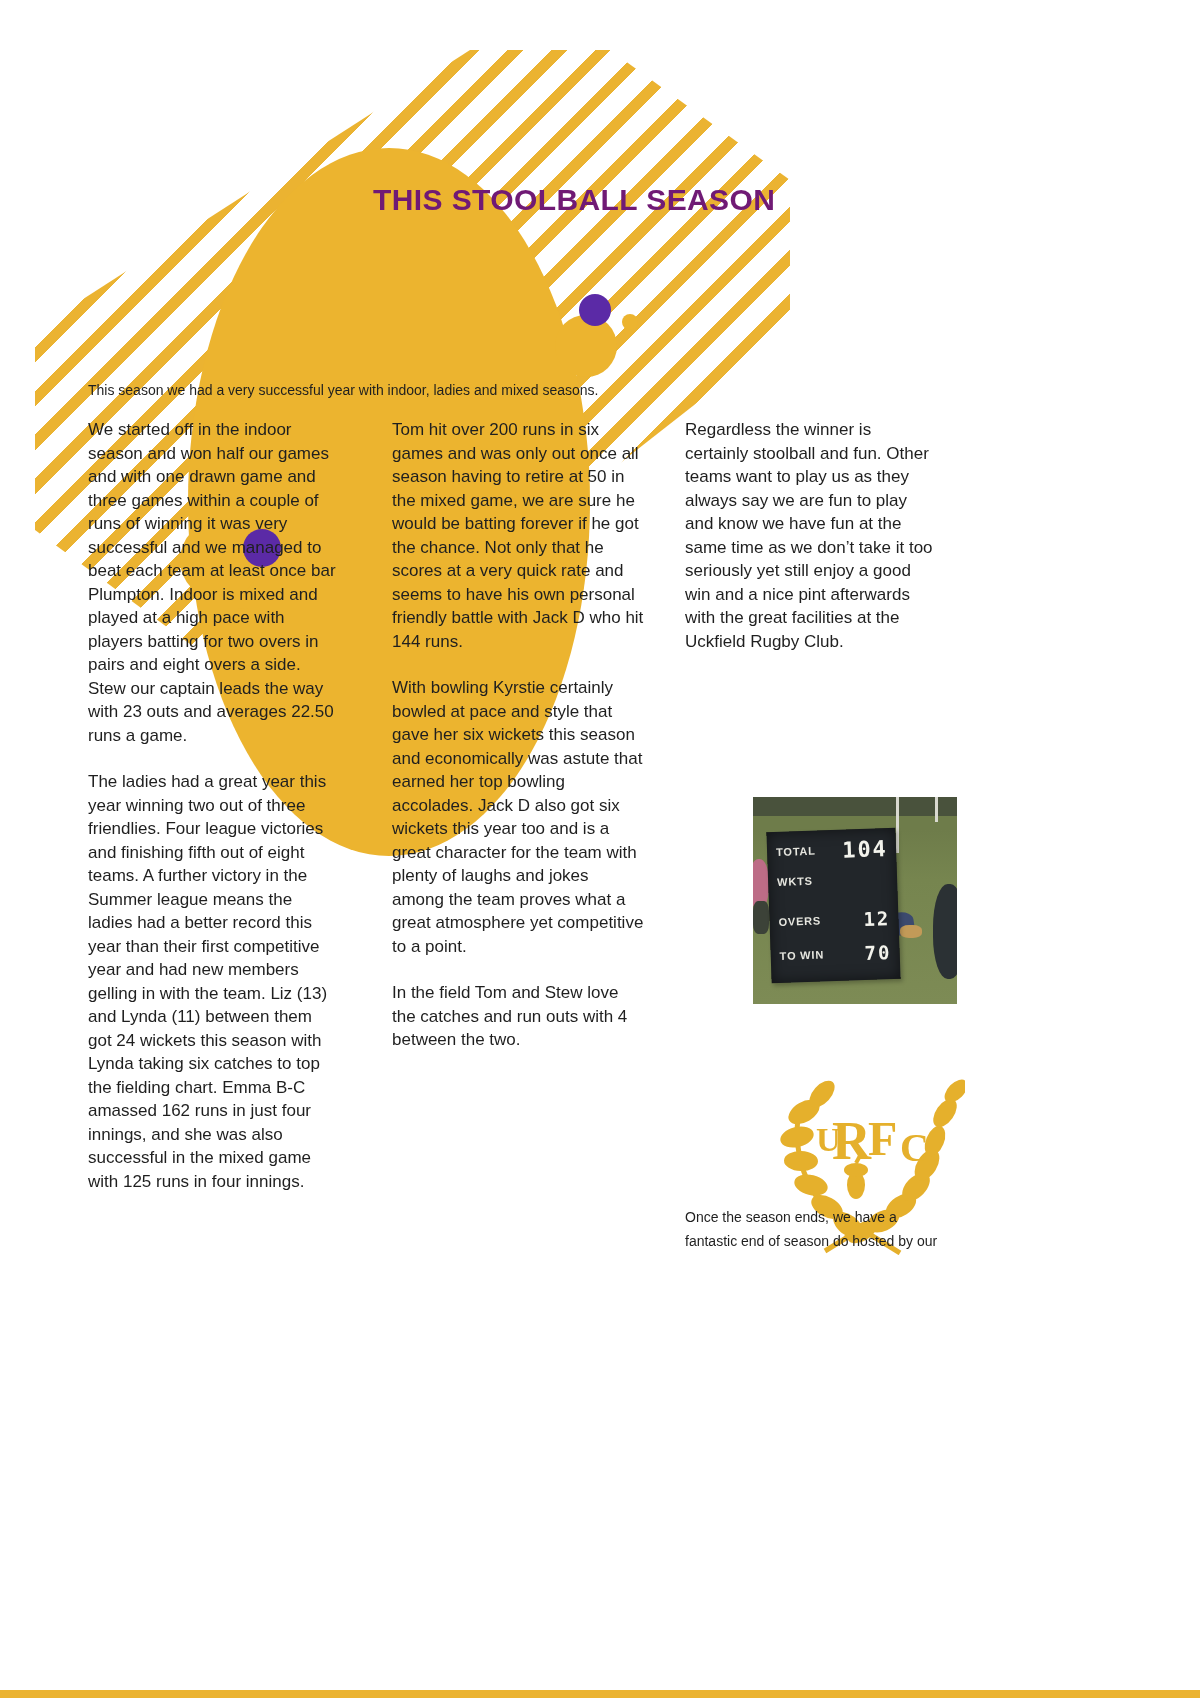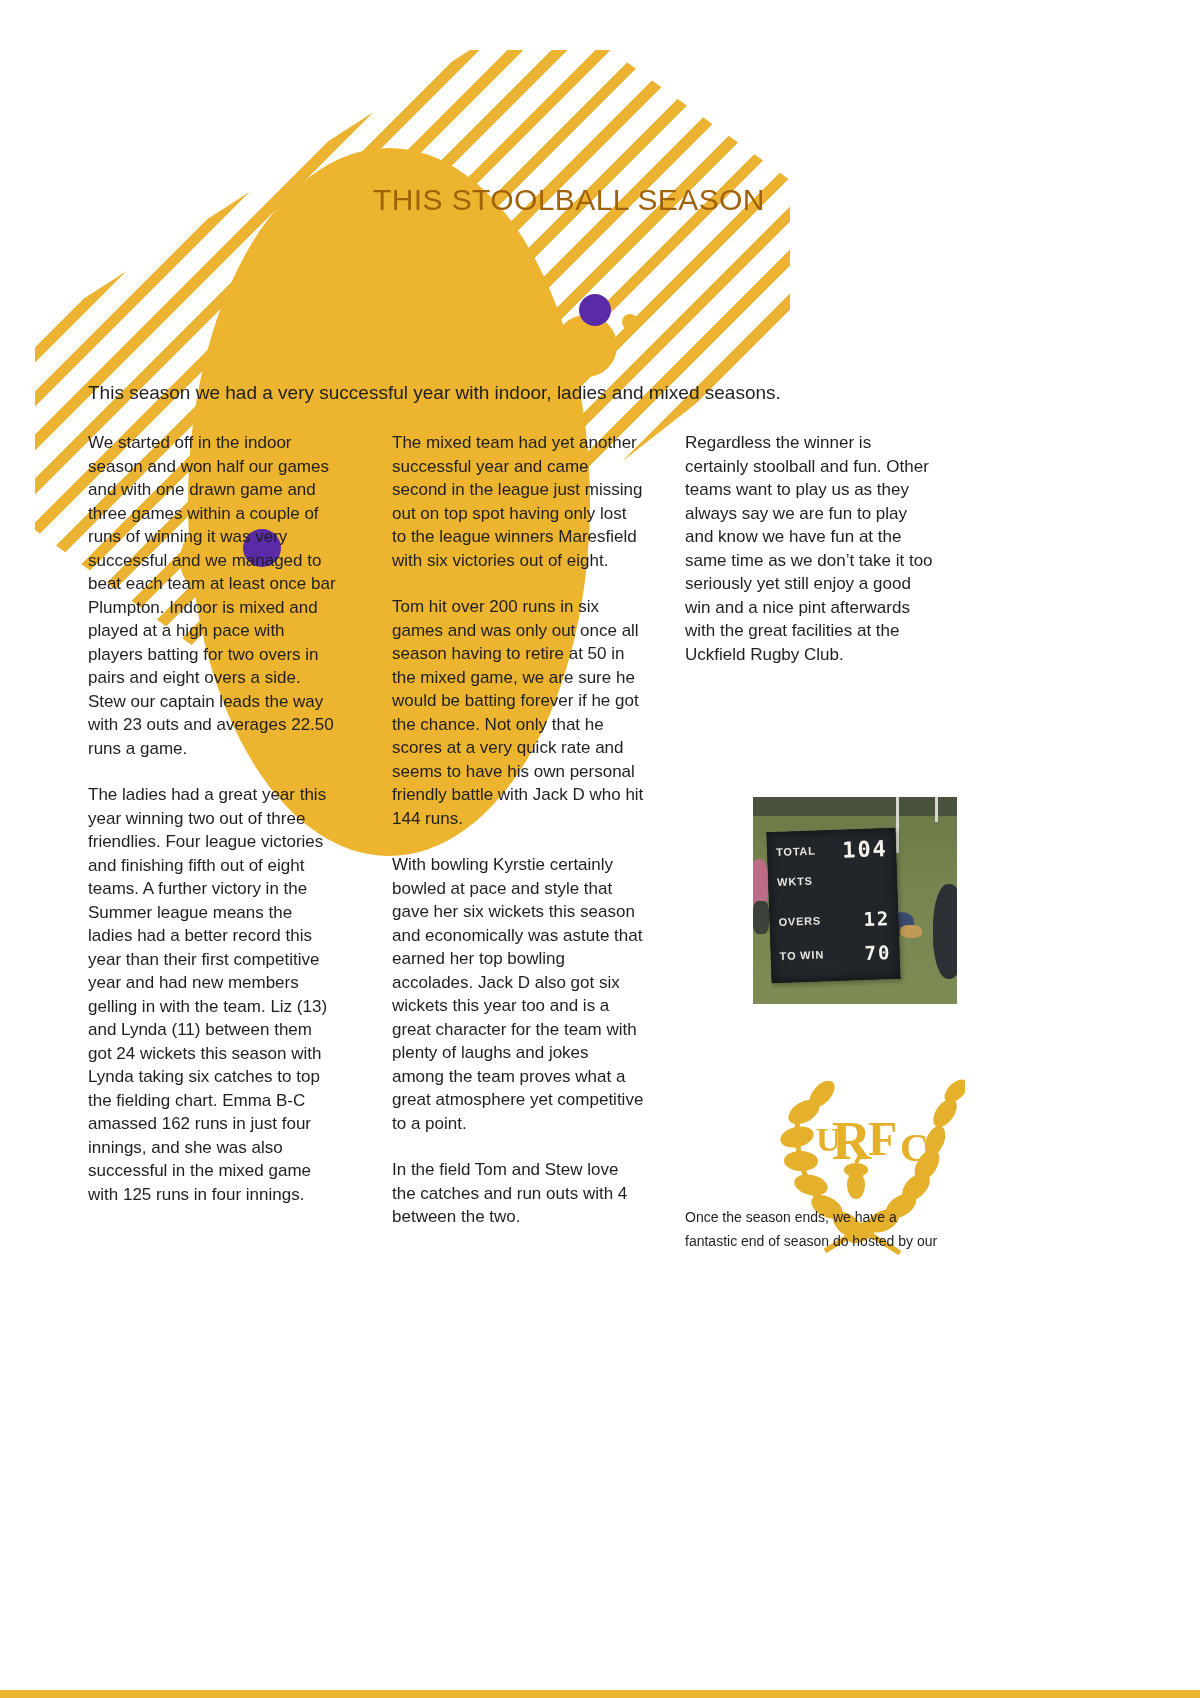--- a/index.html
+++ b/index.html
@@ -21,26 +21,26 @@
   .bump-l{left:180px;top:520px;width:80px;height:80px;}
   .ydot{background:#ECB42F;border-radius:50%;}
   .ydot1{left:622px;top:314px;width:16px;height:16px;}
   .ydot2{left:233px;top:608px;width:20px;height:20px;}
   .pdot{background:#5B2AA6;border-radius:50%;}
   .pdot1{left:579px;top:294px;width:32px;height:32px;}
   .pdot2{left:243px;top:529px;width:38px;height:38px;}
 
   .title{
     position:absolute;left:373px;top:183px;z-index:3;white-space:nowrap;
-    font-size:30px;font-weight:normal;letter-spacing:.4px;color:#a16207;
+    font-size:30px;font-weight:bold;letter-spacing:.4px;color:#701a75;
   }
-  .intro{position:absolute;left:88px;top:382px;width:780px;z-index:3;font-size:19px;}
+  .intro{position:absolute;left:88px;top:382px;width:780px;z-index:3;font-size:14px;}
 
   .col{position:absolute;top:418px;width:252px;z-index:3;font-size:17px;line-height:23.5px;}
-  .col p{margin:13px 0 23px 0;}
+  .col p{margin:0 0 23px 0;}
   .col1{left:88px;} .col2{left:392px;} .col3{left:685px;}
   .outro{position:absolute;left:685px;top:1206px;width:262px;z-index:3;font-size:14px;line-height:23.5px;}
 
   
   .photo{
     position:absolute;left:753px;top:797px;width:204px;height:207px;z-index:2;overflow:hidden;
     background:linear-gradient(#49523c 0,#49523c 9%,#6e7c4a 9%,#6e7c4a 16%,#76854f 40%,#7d8b55 100%);
   }
   .post{position:absolute;background:#d9d9d0;}
   .post1{left:70%;top:0;width:3px;height:27%;}
@@ -82,21 +82,20 @@
 
   <div class="title">THIS STOOLBALL SEASON</div>
   <div class="intro">This season we had a very successful year with indoor, ladies and mixed seasons.</div>
 
   <div class="col col1">
     <p>We started off in the indoor season and won half our games and with one drawn game and three games within a couple of runs of winning it was very successful and we managed to beat each team at least once bar Plumpton. Indoor is mixed and played at a high pace with players batting for two overs in pairs and eight overs a side. Stew our captain leads the way with 23 outs and averages 22.50 runs a game.</p>
     <p>The ladies had a great year this year winning two out of three friendlies. Four league victories and finishing fifth out of eight teams. A further victory in the Summer league means the ladies had a better record this year than their first competitive year and had new members gelling in with the team. Liz (13) and Lynda (11) between them got 24 wickets this season with Lynda taking six catches to top the fielding chart. Emma B-C amassed 162 runs in just four innings, and she was also successful in the mixed game with 125 runs in four innings.</p>
   </div>
 
   <div class="col col2">
-    <p>The mixed team had yet another successful year and came second in the league just missing out on top spot having only lost to the league winners Maresfield with six victories out of eight.</p>
     <p>Tom hit over 200 runs in six games and was only out once all season having to retire at 50 in the mixed game, we are sure he would be batting forever if he got the chance. Not only that he scores at a very quick rate and seems to have his own personal friendly battle with Jack D who hit 144 runs.</p>
     <p>With bowling Kyrstie certainly bowled at pace and style that gave her six wickets this season and economically was astute that earned her top bowling accolades. Jack D also got six wickets this year too and is a great character for the team with plenty of laughs and jokes among the team proves what a great atmosphere yet competitive to a point.</p>
     <p>In the field Tom and Stew love the catches and run outs with 4 between the two.</p>
   </div>
 
   <div class="col col3">
     <p>Regardless the winner is certainly stoolball and fun. Other teams want to play us as they always say we are fun to play and know we have fun at the same time as we don’t take it too seriously yet still enjoy a good win and a nice pint afterwards with the great facilities at the Uckfield Rugby Club.</p>
   </div>
 
   <div class="photo">

